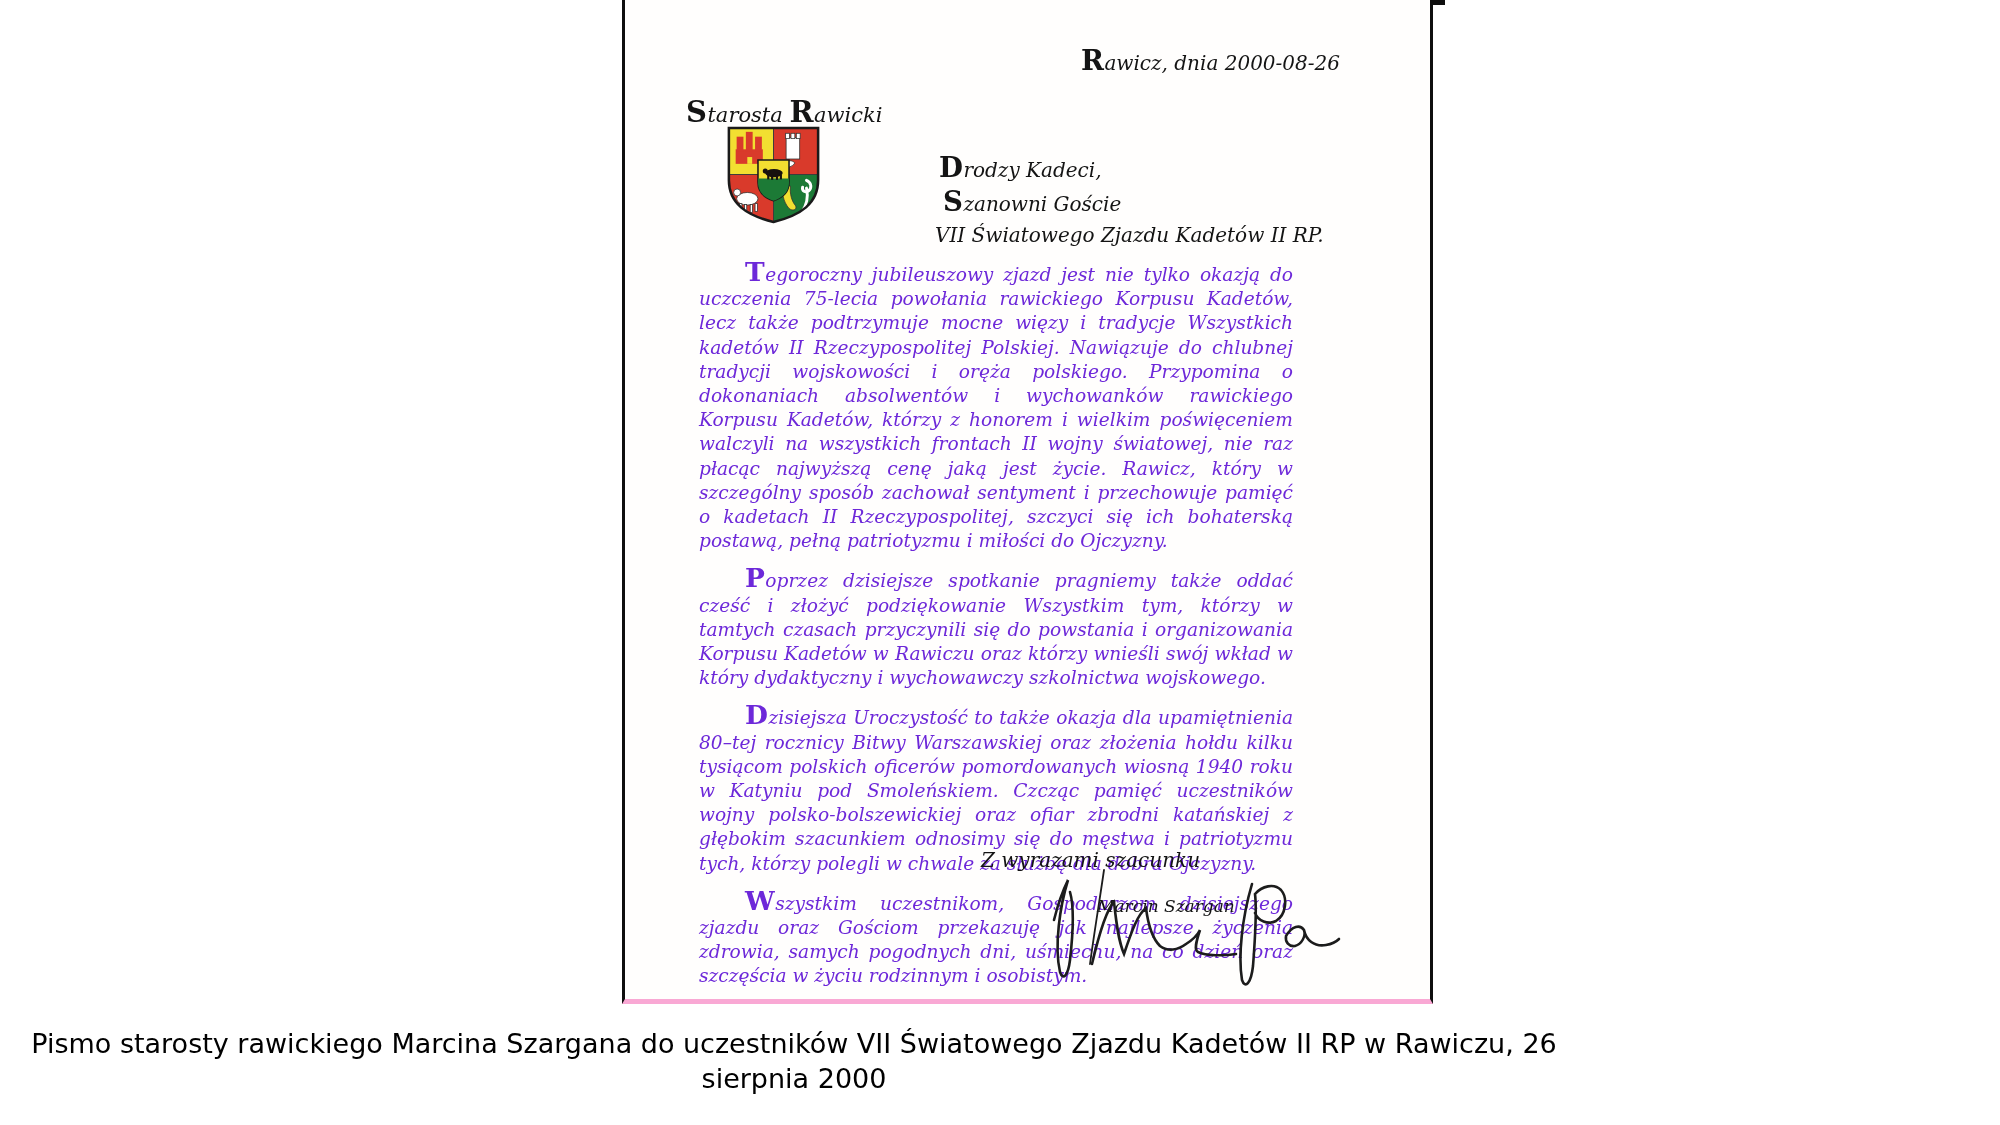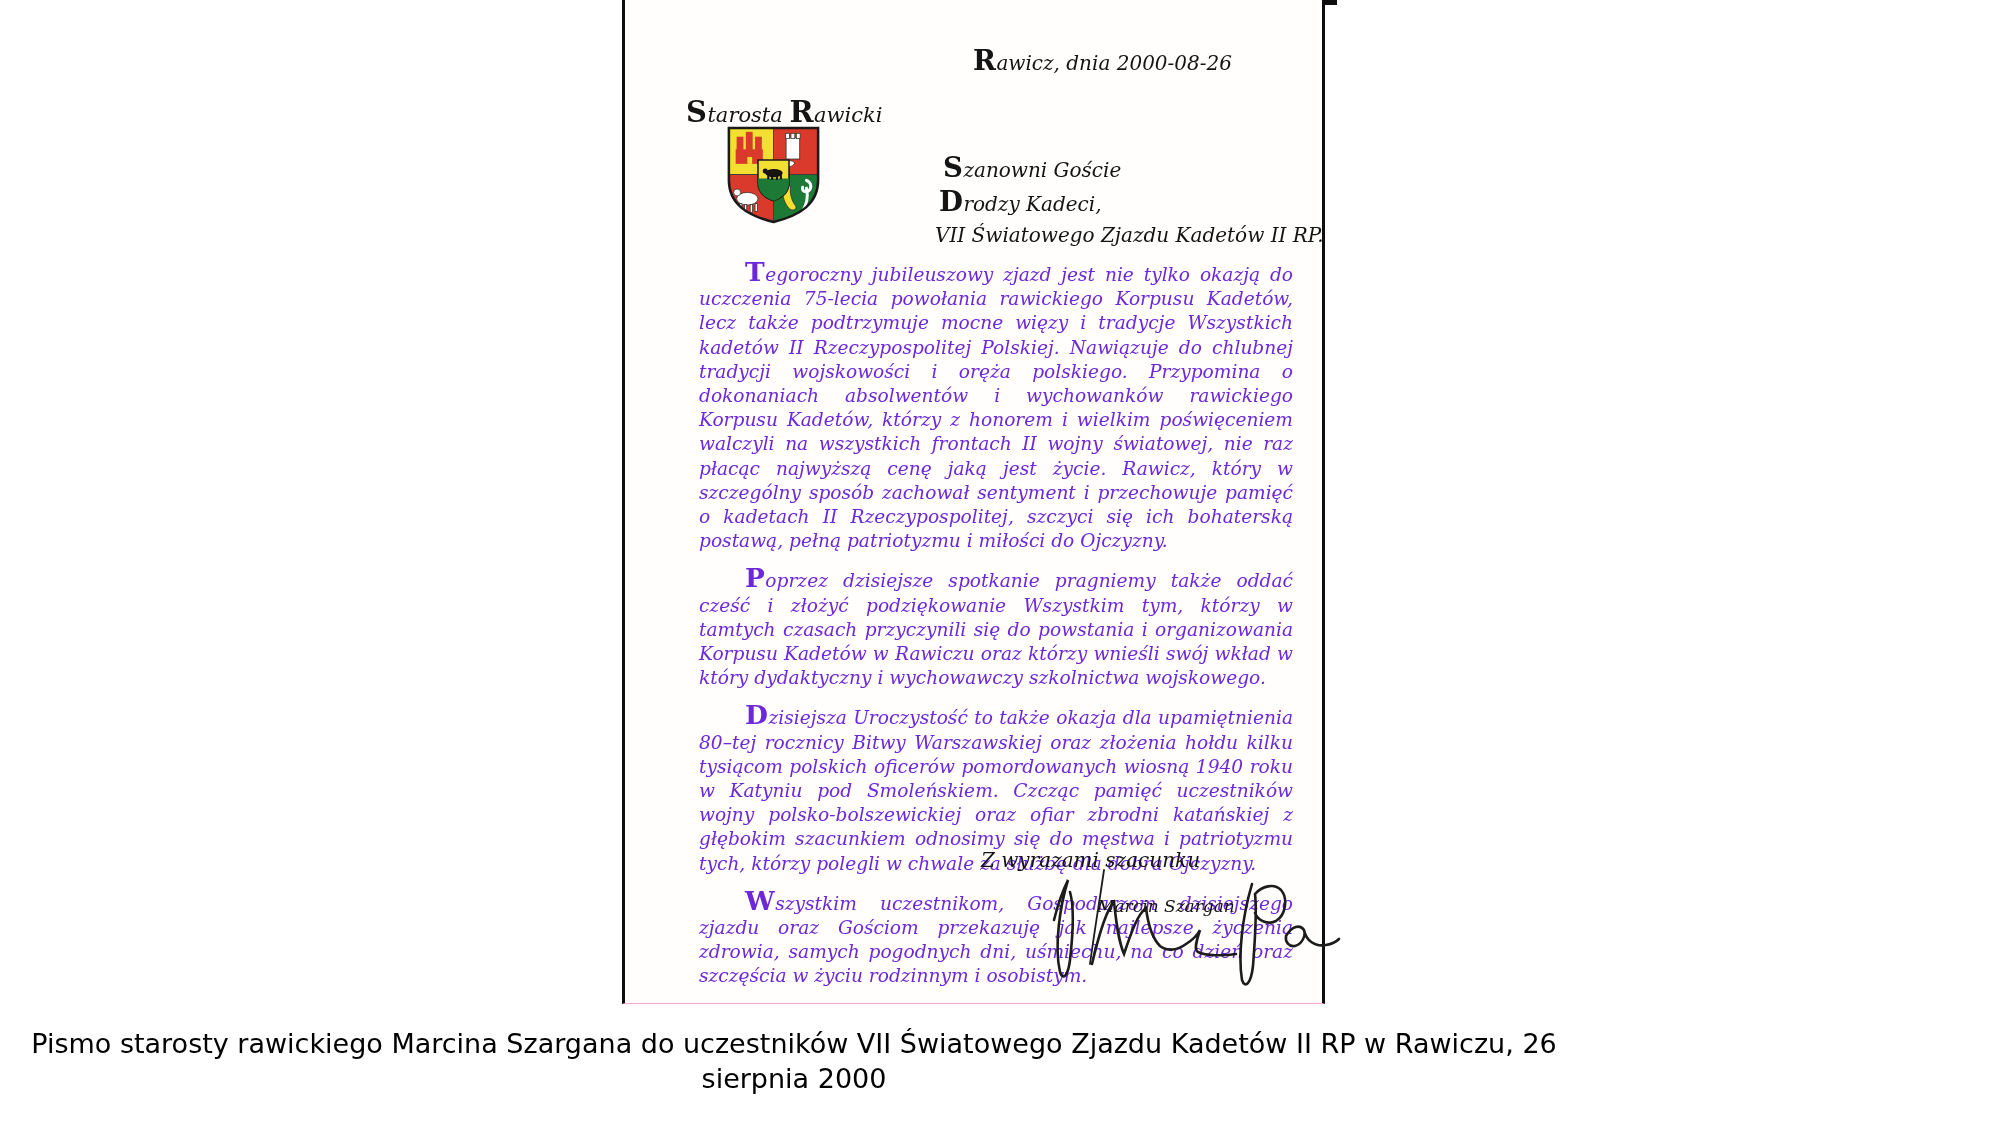--- a/index.html
+++ b/index.html
@@ -7,25 +7,25 @@
   body {
     width:2000px; height:1125px;
     background:#ffffff;
     font-family:"DejaVu Serif", serif;
     color:#141414;
   }
   .stage { position:relative; width:2000px; height:1125px; background:#ffffff; overflow:hidden; }
 
   
   .page {
-    position:absolute; left:622px; top:0; width:703px; height:1004px;
+    position:absolute; left:622px; top:0; width:811px; height:1004px;
     background:#fffefd;
     border-left:3px solid #0e0e0e;
     border-right:3px solid #0e0e0e;
-    border-bottom:1px solid #f9a8d4;
+    border-bottom:5px solid #f9a8d4;
   }
   .corner-tick { position:absolute; top:0; right:-15px; width:15px; height:5px; background:#0e0e0e; }
 
   .gothic {
     font-weight:bold; font-style:normal;
     font-size:1.38em; letter-spacing:-0.5px;
     padding-right:1px;
   }
 
   .date-line {
@@ -136,22 +136,22 @@
           <rect x="47.5" y="52.5" width="2.2" height="5"></rect>
           <rect x="52.5" y="52.5" width="2.2" height="5"></rect>
           <rect x="56.5" y="52" width="2.2" height="5"></rect>
         </g>
       </g>
 
       <path d="M4,4 H96 V58 C96,82 78,94 50,101 C22,94 4,82 4,58 Z" fill="none" stroke="#1a1a1a" stroke-width="2.6"></path>
     </svg>
 
     <div class="salutation">
+      <div><span class="gothic">D</span><span>rodzy Kadeci,</span></div>
       <div style="margin-left:4px;"><span class="gothic">S</span><span>zanowni Goście</span></div>
-      <div><span class="gothic">D</span><span>rodzy Kadeci,</span></div>
       <div style="margin-left:-4px;">VII Światowego Zjazdu Kadetów II RP.</div>
     </div>
 
     <div class="body-text">
       <p><span class="gothic">T</span><span>egoroczny jubileuszowy zjazd jest nie tylko okazją do uczczenia 75-lecia powołania rawickiego Korpusu Kadetów, lecz także podtrzymuje mocne więzy i tradycje Wszystkich kadetów II Rzeczypospolitej Polskiej. Nawiązuje do chlubnej tradycji wojskowości i oręża polskiego. Przypomina o dokonaniach absolwentów i wychowanków rawickiego Korpusu Kadetów, którzy z honorem i wielkim poświęceniem walczyli na wszystkich frontach II wojny światowej, nie raz płacąc najwyższą cenę jaką jest życie. Rawicz, który w szczególny sposób zachował sentyment i przechowuje pamięć o kadetach II Rzeczypospolitej, szczyci się ich bohaterską postawą, pełną patriotyzmu i miłości do Ojczyzny.</span></p>
       <p><span class="gothic">P</span><span>oprzez dzisiejsze spotkanie pragniemy także oddać cześć i złożyć podziękowanie Wszystkim tym, którzy w tamtych czasach przyczynili się do powstania i organizowania Korpusu Kadetów w Rawiczu oraz którzy wnieśli swój wkład w który dydaktyczny i wychowawczy szkolnictwa wojskowego.</span></p>
       <p><span class="gothic">D</span><span>zisiejsza Uroczystość to także okazja dla upamiętnienia 80–tej rocznicy Bitwy Warszawskiej oraz złożenia hołdu kilku tysiącom polskich oficerów pomordowanych wiosną 1940 roku w Katyniu pod Smoleńskiem. Czcząc pamięć uczestników wojny polsko-bolszewickiej oraz ofiar zbrodni katańskiej z głębokim szacunkiem odnosimy się do męstwa i patriotyzmu tych, którzy polegli w chwale za służbę dla dobra Ojczyzny.</span></p>
       <p><span class="gothic">W</span><span>szystkim uczestnikom, Gospodarzom dzisiejszego zjazdu oraz Gościom przekazuję jak najlepsze życzenia zdrowia, samych pogodnych dni, uśmiechu, na co dzień oraz szczęścia w życiu rodzinnym i osobistym.</span></p>
     </div>
 

